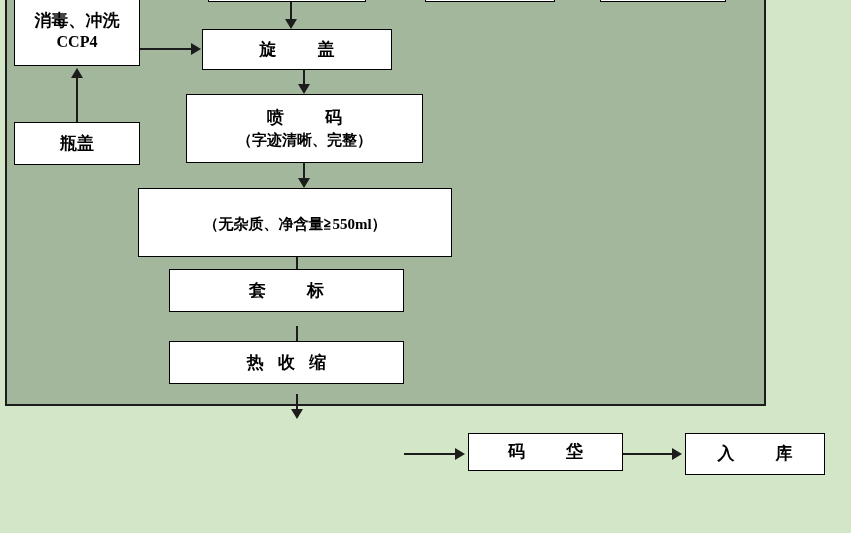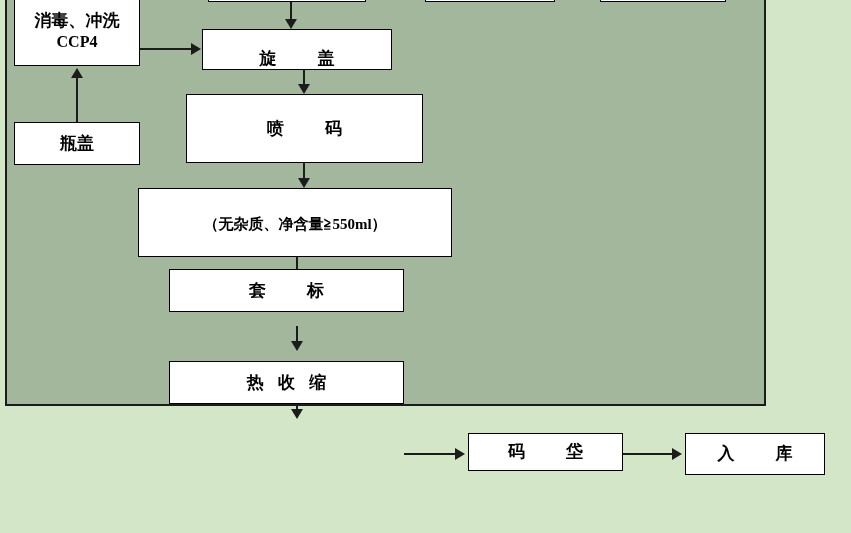--- a/index.html
+++ b/index.html
@@ -135,37 +135,38 @@
 
   <div class="node" style="left:14px; top:-4px; width:126px; height:70px;">
     <div class="line1">消毒、冲洗</div>
     <div class="line1" style="font-size:16px;">CCP4</div>
   </div>
 
   <div class="node" style="left:14px; top:122px; width:126px; height:43px;">
     <div class="line1">瓶盖</div>
   </div>
 
-  <div class="node" style="left:202px; top:29px; width:190px; height:41px;justify-content:flex-end;">
+  <div class="node" style="left:202px; top:29px; width:190px; height:41px;">
     <div class="line1 sp2">旋　盖</div>
   </div>
 
   <div class="node" style="left:186px; top:94px; width:237px; height:69px;">
     <div class="line1 sp2">喷　码</div>
+    <div class="line2">（字迹清晰、完整）</div>
   </div>
 
   <div class="node" style="left:138px; top:188px; width:314px; height:69px;">
     <div class="line2">（无杂质、净含量≧550ml）</div>
   </div>
 
   <div class="node" style="left:169px; top:269px; width:235px; height:43px;">
     <div class="line1 sp2">套　标</div>
   </div>
 
-  <div class="node" style="left:169px; top:361px; width:235px; height:43px;">
+  <div class="node" style="left:169px; top:341px; width:235px; height:43px;">
     <div class="line1 sp1">热 收 缩</div>
   </div>
 
 
   <div class="node" style="left:468px; top:433px; width:155px; height:38px;">
     <div class="line1 sp2">码　垈</div>
   </div>
 
   <div class="node" style="left:685px; top:433px; width:140px; height:42px;">
     <div class="line1 sp2">入　库</div>

